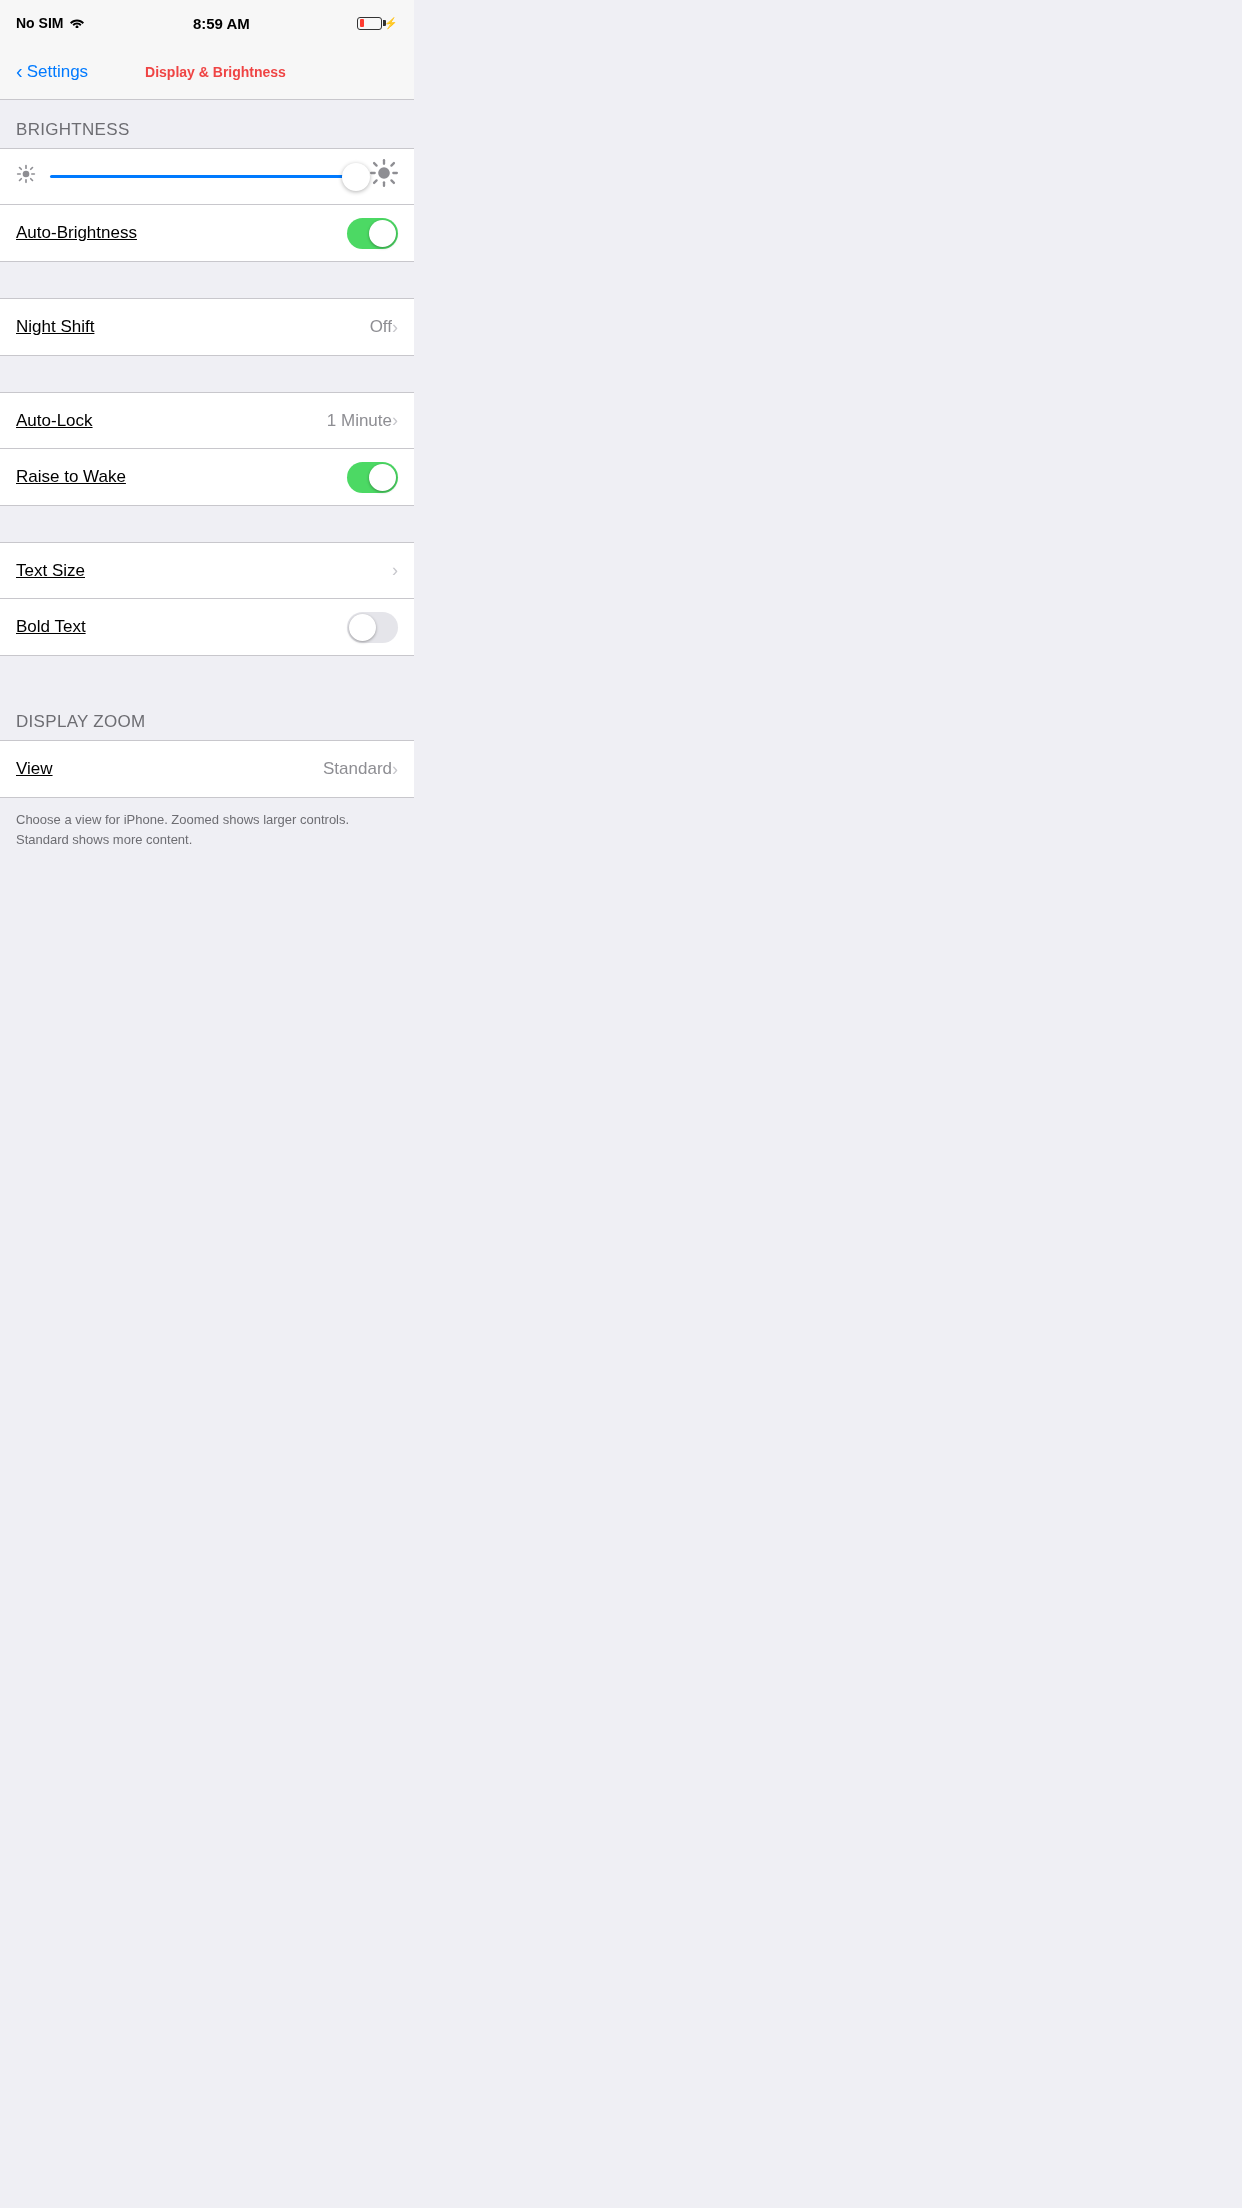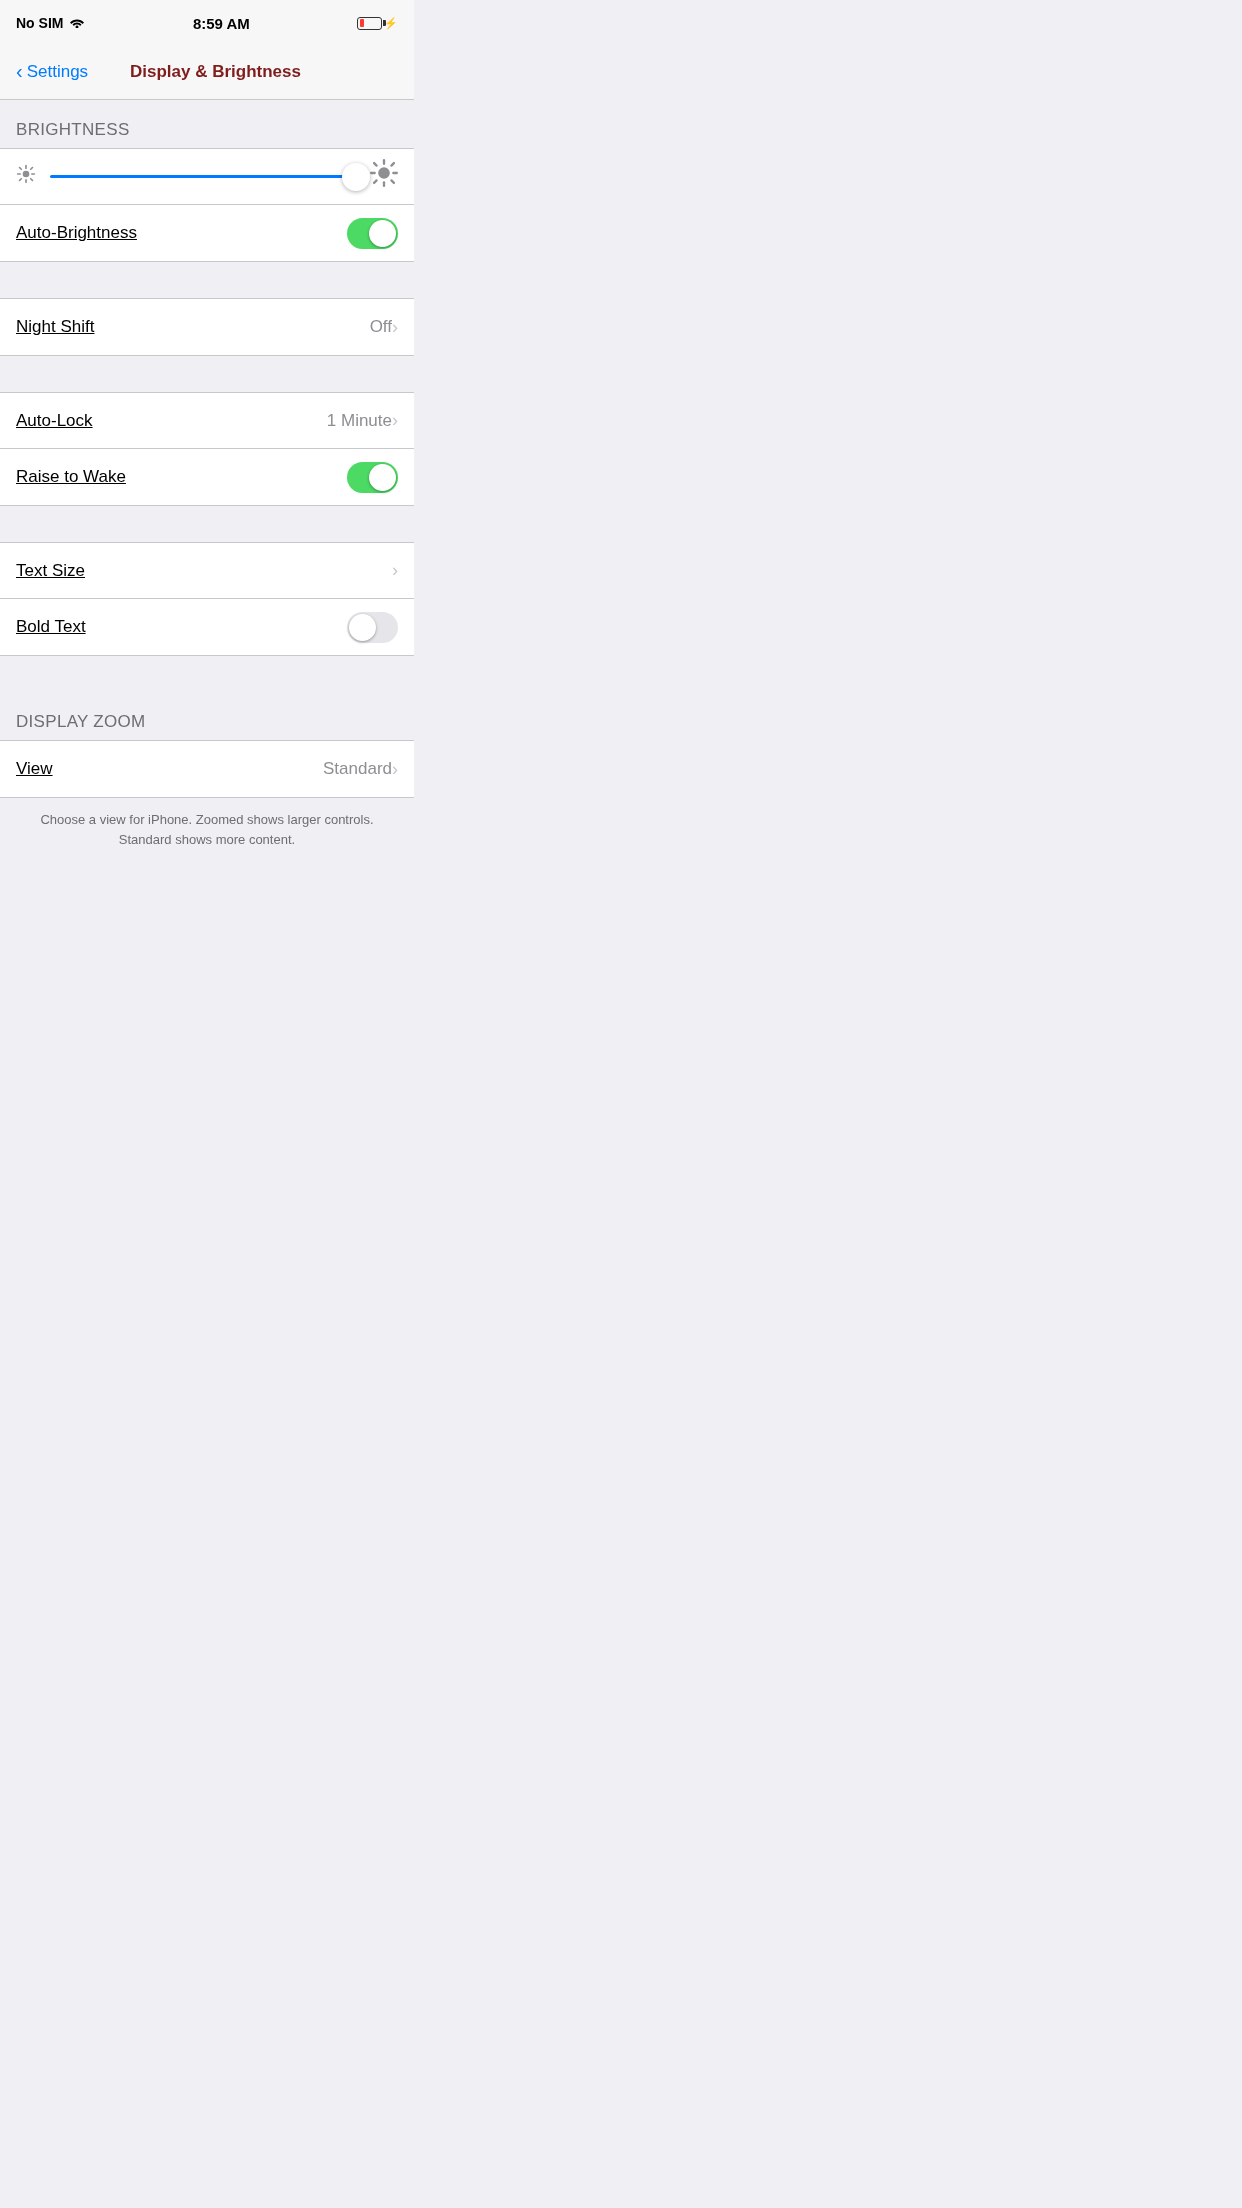--- a/index.html
+++ b/index.html
@@ -97,23 +97,23 @@
     }
     .nav-chevron {
       font-size: 20px;
       line-height: 1;
       margin-top: -1px;
     }
     .nav-title {
       position: absolute;
       left: 50%;
       transform: translateX(-50%);
-      font-size: 17px;
+      font-size: 14px;
       font-weight: 600;
-      color: #7f1d1d;
+      color: #ef4444;
       padding-left: 17px;
     }
 
     
     .section-header {
       padding: 20px 16px 8px;
       font-size: 17px;
       color: #6d6d72;
       letter-spacing: 0.3px;
       text-transform: uppercase;
@@ -245,21 +245,20 @@
       background: #efeff4;
     }
 
     
     .footer-note {
       padding: 12px 16px 20px;
       font-size: 13px;
       color: #6d6d72;
       line-height: 1.5;
       background: #efeff4;
-      text-align: center;
     }
   </style>
 </head>
 <body>
 
 <div class="status-bar">
   <div class="status-left">
     <span>No SIM</span>
     <span>
       <svg width="16" height="12" viewBox="0 0 16 12" fill="none">

